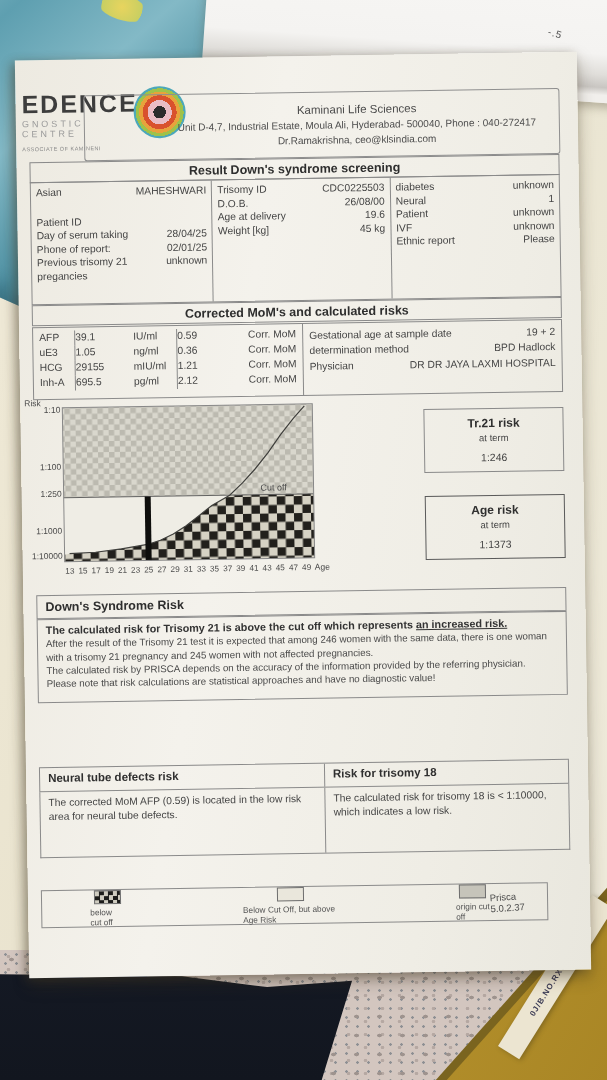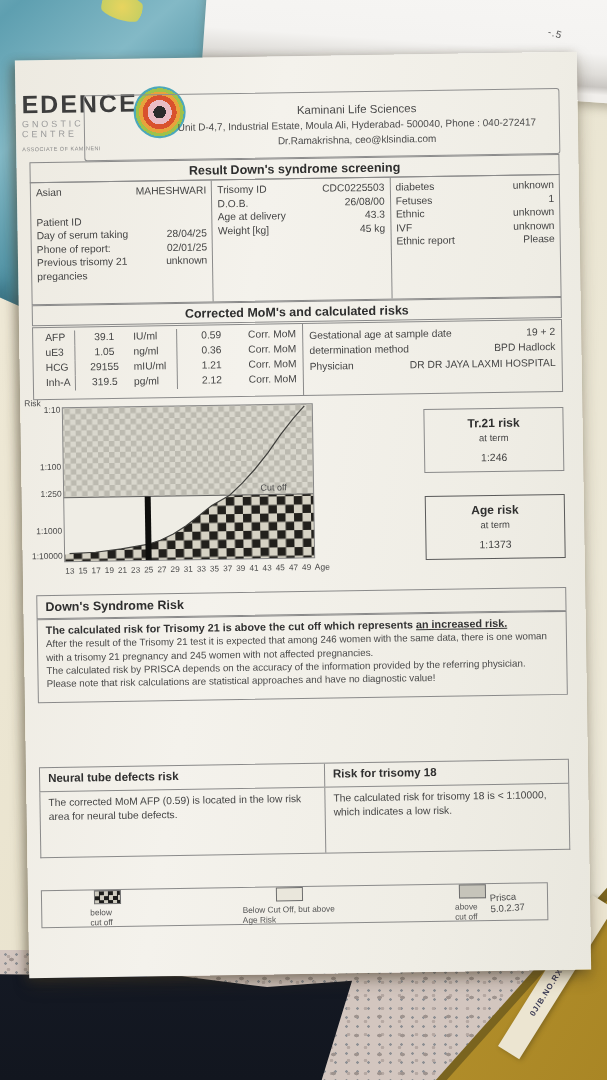--- a/index.html
+++ b/index.html
@@ -74,25 +74,25 @@
   .pt-col3{width:170px;border-left:1px solid #8a8a8a;}
   .kv{display:flex;justify-content:space-between;line-height:1.32;}
   .kv .k{text-align:left;}
   .kv .v{text-align:right;white-space:nowrap;padding-left:4px;}
   .gap16{margin-top:16px;}
   
   .mom{left:13px;top:267px;width:530px;height:73px;display:flex;}
   .mom-left{width:270px;padding:3px 0;font-size:10.3px;}
   .mom-right{width:260px;border-left:1px solid #8a8a8a;padding:4px 6px;font-size:10.3px;}
   .mr{display:flex;line-height:1.45;}
-  .mr .c1{width:42px;padding-left:12px;}
-  .mr .c2{width:58px;text-align:center;}
+  .mr .c1{width:42px;padding-left:6px;}
+  .mr .c2{width:58px;text-align:left;}
   .mr .c3{width:44px;text-align:right;padding-right:20px;border-right:1px solid #8a8a8a;}
   .mr .c1{border-right:1px solid #8a8a8a;}
-  .mr .c4{width:48px;padding-left:24px;}
+  .mr .c4{width:48px;padding-left:0;}
   .mr .c5{flex:1;text-align:right;padding-right:6px;}
   .ir{display:flex;justify-content:space-between;line-height:1.5;}
   
   .chart-svg{left:0px;top:338px;}
   .risk-box{left:403px;width:140px;text-align:center;padding-top:7px;}
   .rb1{top:355px;height:64px;}
   .rb2{top:442px;height:64px;border-width:1.5px;border-color:#5a5a5a;}
   .rb-title{font-size:12px;font-weight:bold;color:#2f2f2f;}
   .rb-sub{font-size:9.5px;margin-top:2px;}
   .rb-val{font-size:10.5px;margin-top:8px;}
@@ -185,38 +185,38 @@
         <div class="kv">
             <span class="k">Trisomy ID</span>
             <span class="v">CDC0225503</span>
           </div>
         <div class="kv">
             <span class="k">D.O.B.</span>
             <span class="v">26/08/00</span>
           </div>
         <div class="kv">
             <span class="k">Age at delivery</span>
-            <span class="v">43.3</span>
+            <span class="v">19.6</span>
           </div>
         <div class="kv">
             <span class="k">Weight [kg]</span>
             <span class="v">45 kg</span>
           </div>
       </div>
       <div class="pt-col pt-col3">
         <div class="kv">
             <span class="k">diabetes</span>
             <span class="v">unknown</span>
           </div>
         <div class="kv">
-            <span class="k">Fetuses</span>
+            <span class="k">Neural</span>
             <span class="v">1</span>
           </div>
         <div class="kv">
-            <span class="k">Ethnic</span>
+            <span class="k">Patient</span>
             <span class="v">unknown</span>
           </div>
         <div class="kv">
             <span class="k">IVF</span>
             <span class="v">unknown</span>
           </div>
         <div class="kv">
             <span class="k">Ethnic report</span>
             <span class="v">Please</span>
           </div>
@@ -243,21 +243,21 @@
           </div>
         <div class="mr">
             <span class="c1">HCG</span>
             <span class="c2">29155</span>
             <span class="c3">mIU/ml</span>
             <span class="c4">1.21</span>
             <span class="c5">Corr. MoM</span>
           </div>
         <div class="mr">
             <span class="c1">Inh-A</span>
-            <span class="c2">319.5</span>
+            <span class="c2">695.5</span>
             <span class="c3">pg/ml</span>
             <span class="c4">2.12</span>
             <span class="c5">Corr. MoM</span>
           </div>
       </div>
       <div class="mom-right">
         <div class="ir">
             <span>Gestational age at sample date</span>
             <span>19 + 2</span>
           </div>
@@ -363,19 +363,19 @@
       <div class="lg-item lg-1">
         <div class="lg-sw sw-dark"></div>
         <div class="lg-lab">below cut off</div>
       </div>
       <div class="lg-item lg-2">
         <div class="lg-sw sw-plain"></div>
         <div class="lg-lab">Below Cut Off, but above Age Risk</div>
       </div>
       <div class="lg-item lg-3">
         <div class="lg-sw sw-gray"></div>
-        <div class="lg-lab">above cut off</div>
+        <div class="lg-lab">origin cut off</div>
       </div>
       <div class="lg-ver">Prisca  5.0.2.37</div>
     </div>
 
   </div>
 </div>
 
 </body></html>

